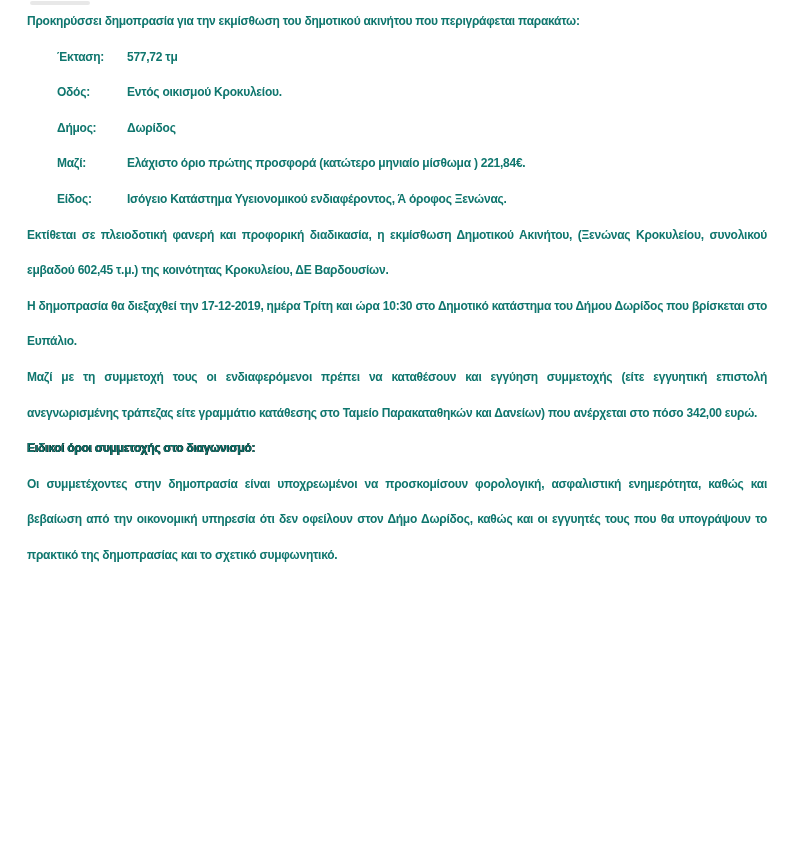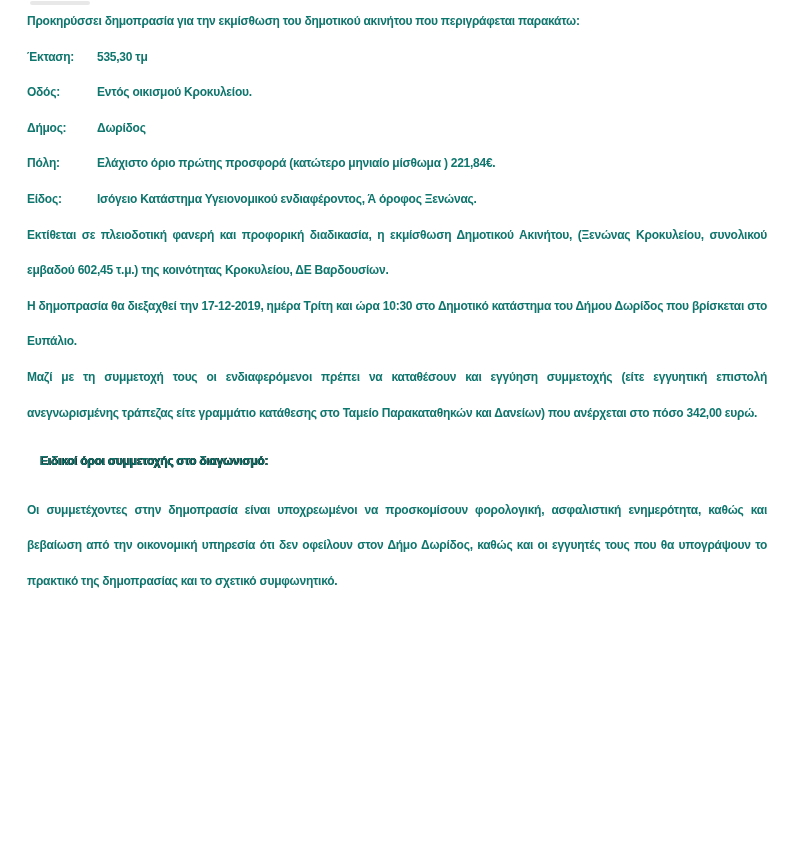--- a/index.html
+++ b/index.html
@@ -27,27 +27,28 @@
     text-align: justify;
     text-align-last: left;
   }
   .field-row {
     display: flex;
     align-items: baseline;
   }
   .field-label {
     flex: 0 0 70px;
     white-space: nowrap;
+    margin-left: 30px;
   }
   .field-value {
     flex: 1 1 auto;
     white-space: nowrap;
   }
   .special-heading {
-    margin: 13px;
+    margin: 0;
     font-weight: 700;
     text-shadow: 0.45px 0 0 #000, -0.2px 0 0 #000;
     text-align: left;
   }
   
   .scan-artifact {
     position: absolute;
     top: 1px;
     left: 30px;
     width: 60px;
@@ -60,36 +61,36 @@
 </head>
 <body>
 
 <div class="page">
   <div class="scan-artifact"></div>
 
   <p class="para">Προκηρύσσει δημοπρασία για την εκμίσθωση του δημοτικού ακινήτου που περιγράφεται παρακάτω:</p>
 
   <div class="field-row">
     <span class="field-label">Έκταση:</span>
-    <span class="field-value">535,30 τμ</span>
+    <span class="field-value">577,72 τμ</span>
   </div>
 
 
   <div class="field-row">
     <span class="field-label">Οδός:</span>
     <span class="field-value">Εντός οικισμού Κροκυλείου.</span>
   </div>
 
   <div class="field-row">
     <span class="field-label">Δήμος:</span>
     <span class="field-value">Δωρίδος</span>
   </div>
 
   <div class="field-row">
-    <span class="field-label">Πόλη:</span>
+    <span class="field-label">Μαζί:</span>
     <span class="field-value">Ελάχιστο όριο πρώτης προσφορά (κατώτερο μηνιαίο μίσθωμα ) 221,84€.</span>
   </div>
 
   <div class="field-row">
     <span class="field-label">Είδος:</span>
     <span class="field-value">Ισόγειο Κατάστημα Υγειονομικού ενδιαφέροντος, Ά όροφος Ξενώνας.</span>
   </div>
 
   <p class="para">Εκτίθεται σε πλειοδοτική φανερή και προφορική διαδικασία, η εκμίσθωση Δημοτικού Ακινήτου, (Ξενώνας Κροκυλείου, συνολικού εμβαδού 602,45 τ.μ.) της κοινότητας Κροκυλείου, ΔΕ Βαρδουσίων.</p>
 

